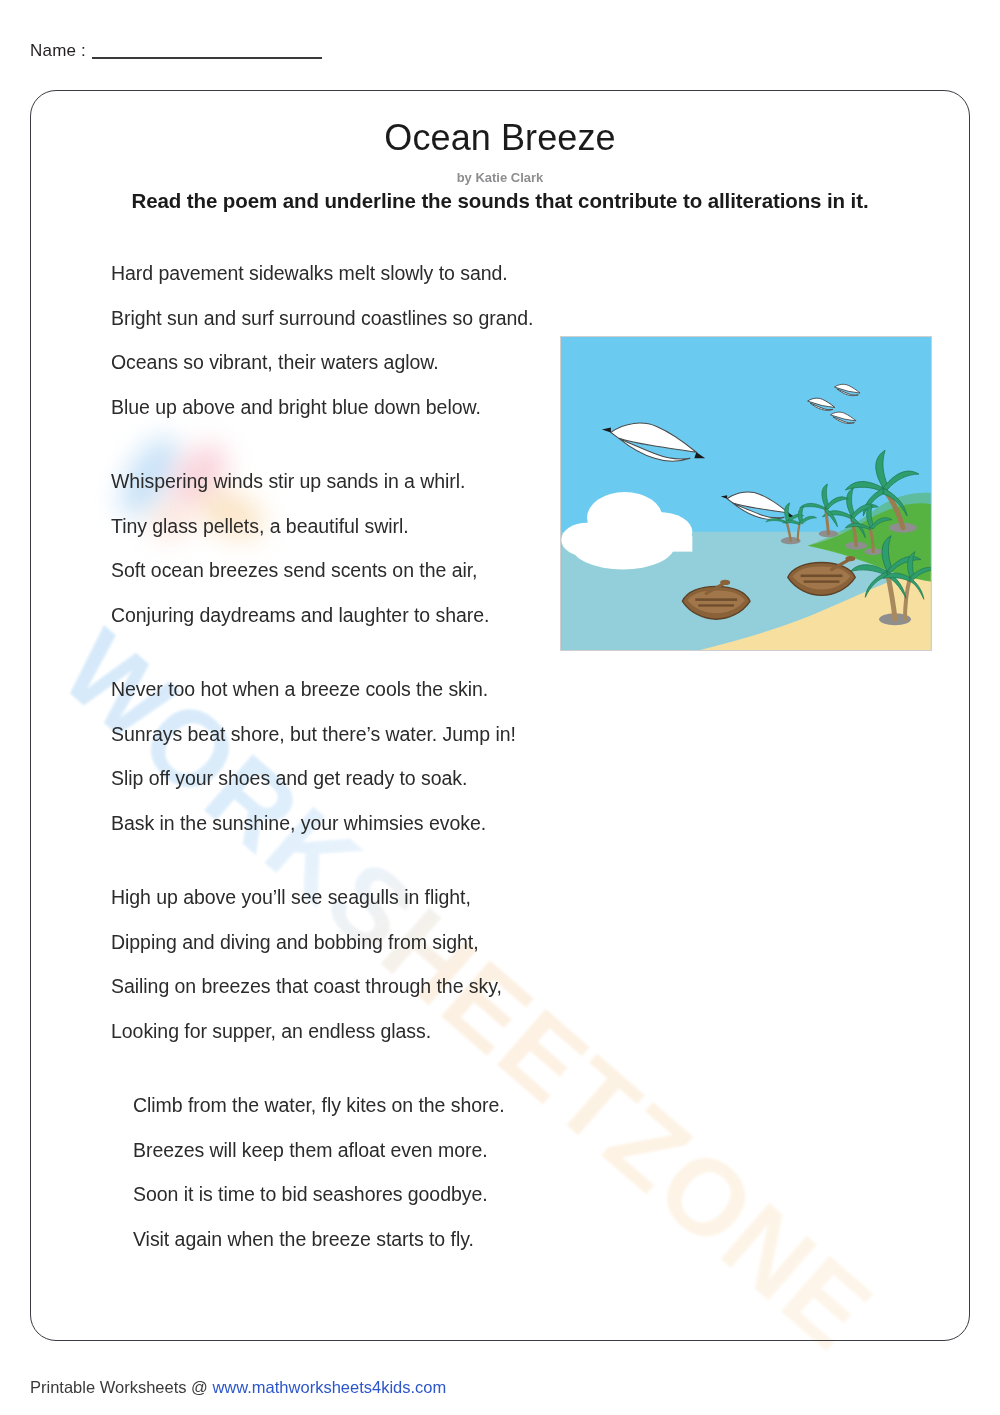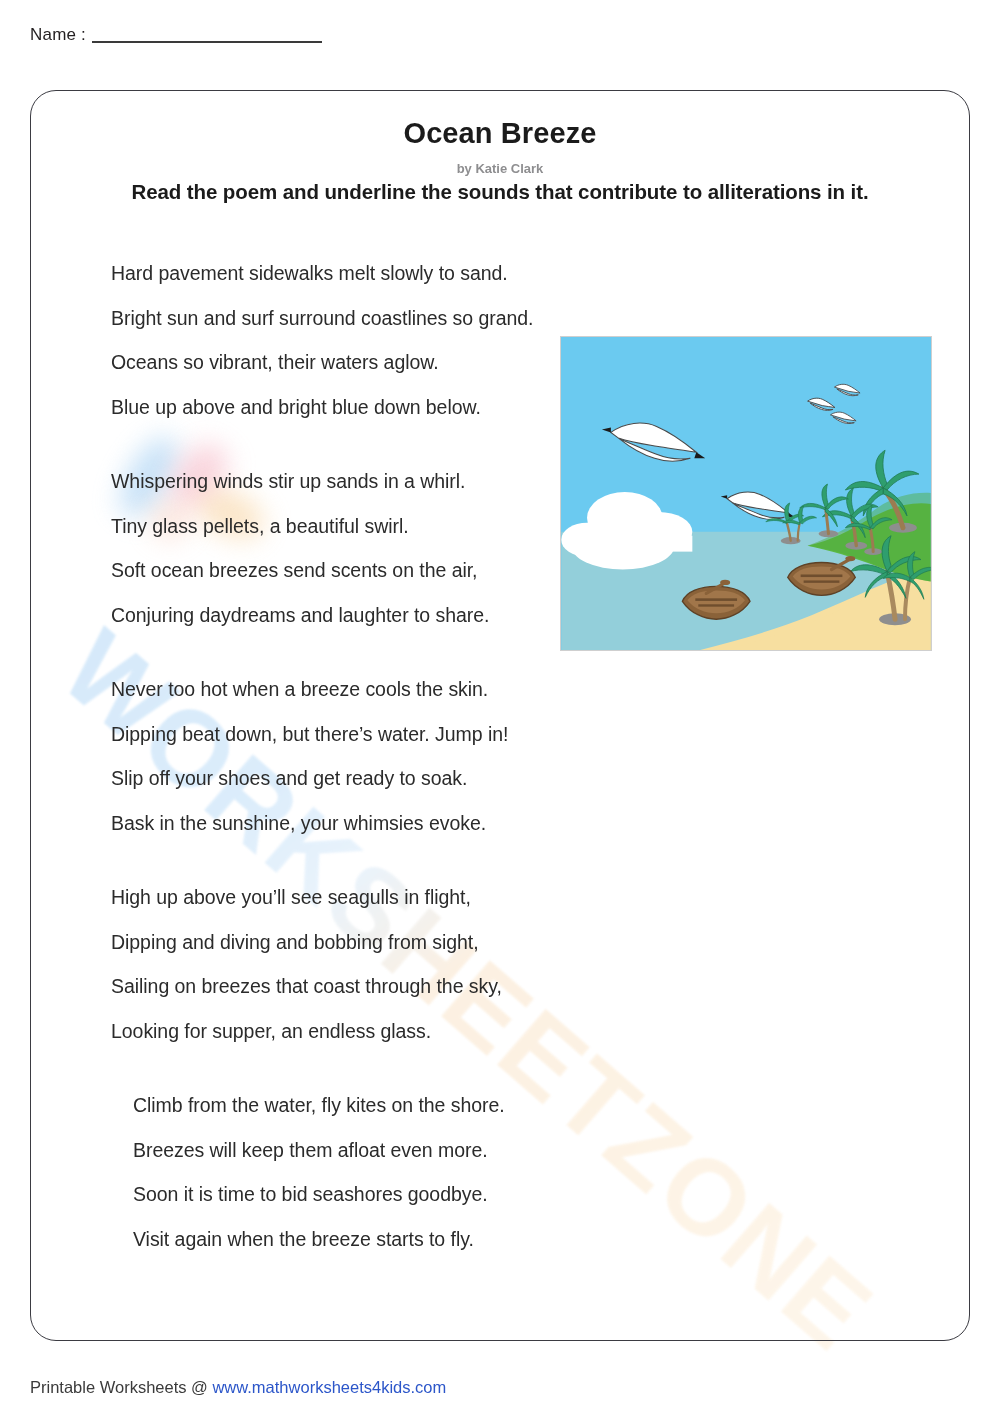--- a/index.html
+++ b/index.html
@@ -11,21 +11,21 @@
     width: 1000px; height: 1415px;
     position: relative;
     font-family: "Liberation Sans", sans-serif;
     color: #231f20;
     overflow: hidden;
   }
 
   
   .name-row {
     position: absolute;
-    left: 30px; top: 26px;
+    left: 30px; top: 42px;
     display: flex;
     align-items: flex-end;
     gap: 6px;
   }
   .name-label {
     font-size: 17px;
     color: #231f20;
     letter-spacing: .2px;
     line-height: 1;
   }
@@ -84,22 +84,22 @@
     width: 940px; height: 1251px;
     border: 1.6px solid #3b3b42;
     border-radius: 26px;
     background: transparent;
     z-index: 2;
   }
 
   .title {
     margin: 0;
     text-align: center;
-    font-size: 29px;
-    font-weight: bold;
+    font-size: 36px;
+    font-weight: normal;
     color: #1b1b1b;
     padding-top: 26px;
     letter-spacing: .1px;
   }
   .byline {
     text-align: center;
     font-size: 13px;
     font-weight: bold;
     color: #8e8e90;
     margin-top: 11px;
@@ -190,21 +190,21 @@
 
     <div class="stanza">
       <div class="line">Whispering winds stir up sands in a whirl.</div>
       <div class="line">Tiny glass pellets, a beautiful swirl.</div>
       <div class="line">Soft ocean breezes send scents on the air,</div>
       <div class="line">Conjuring daydreams and laughter to share.</div>
     </div>
 
     <div class="stanza">
       <div class="line">Never too hot when a breeze cools the skin.</div>
-      <div class="line">Dipping beat down, but there’s water. Jump in!</div>
+      <div class="line">Sunrays beat shore, but there’s water. Jump in!</div>
       <div class="line">Slip off your shoes and get ready to soak.</div>
       <div class="line">Bask in the sunshine, your whimsies evoke.</div>
     </div>
 
     <div class="stanza">
       <div class="line">High up above you’ll see seagulls in flight,</div>
       <div class="line">Dipping and diving and bobbing from sight,</div>
       <div class="line">Sailing on breezes that coast through the sky,</div>
       <div class="line">Looking for supper, an endless glass.</div>
     </div>

